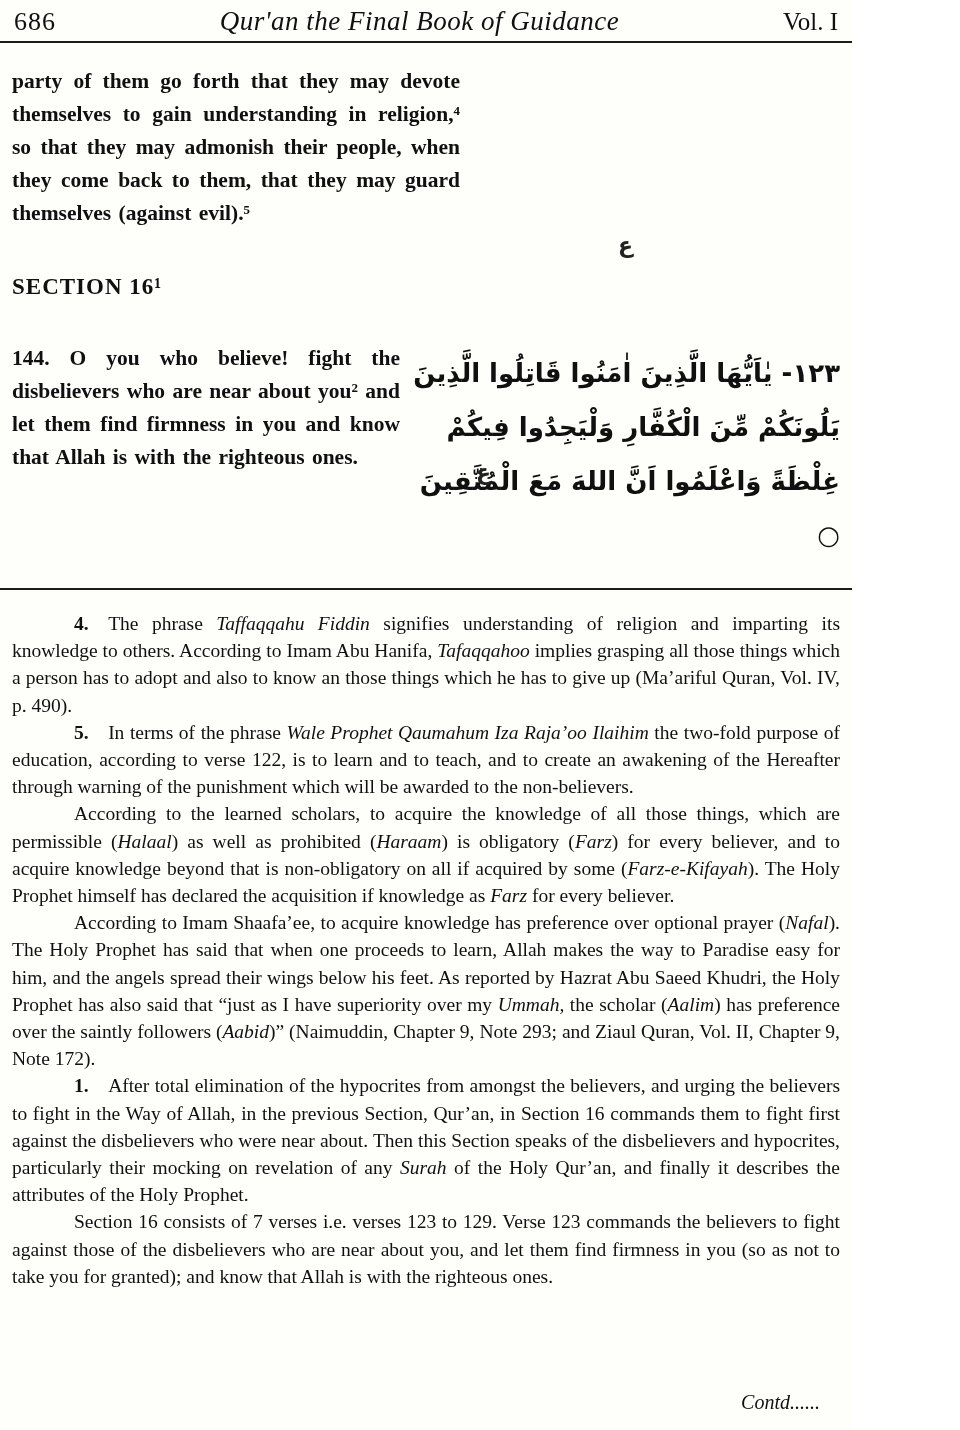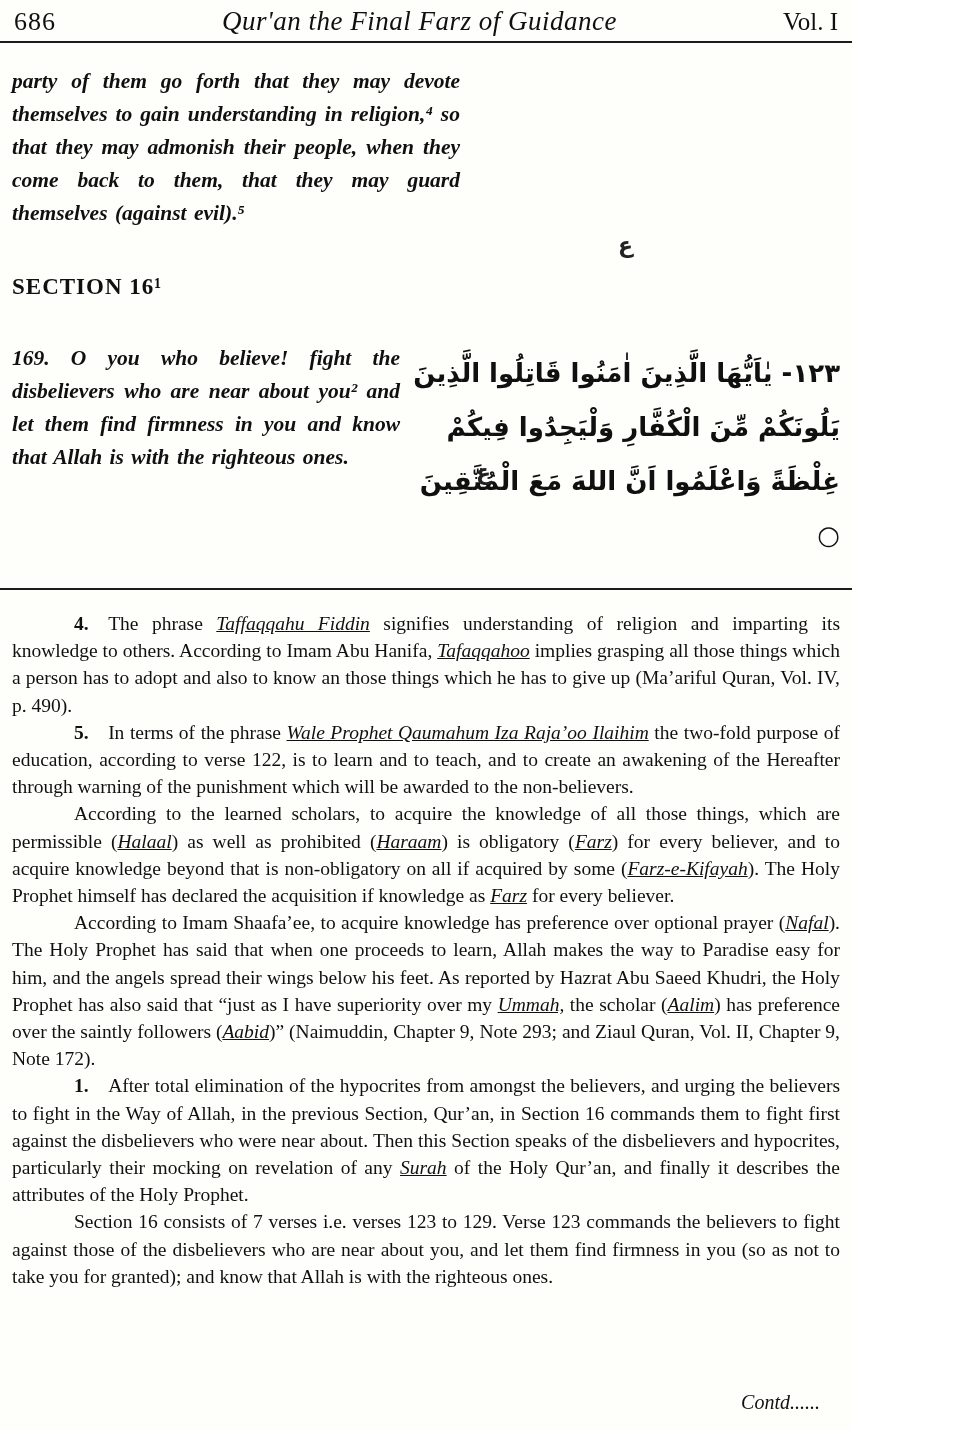--- a/index.html
+++ b/index.html
@@ -18,21 +18,21 @@
   .book-title { font-style:italic; font-size:27px; letter-spacing:0.5px; }
   .volume { font-size:25px; }
   .rule {
     border:none; border-top:2px solid #1c1c1c; height:0; margin-top:4px;
   }
   .content { padding:0 12px; }
   
   .verse-row { display:flex; margin-top:22px; }
   .translation {
     width:448px; font-weight:bold; font-size:21.5px; line-height:33px;
-    text-align:justify; word-spacing:2px;font-style:italic;
+    text-align:justify; word-spacing:2px;
   }
   .arabic-wrap {
     flex:1; position:relative;
     display:flex; justify-content:flex-end; align-items:flex-start;
   }
   .arabic {
     direction:rtl; unicode-bidi:isolate;
     font-family:"DejaVu Sans", sans-serif; font-weight:bold;
     font-size:26px; line-height:54px; text-align:right;
   }
@@ -50,52 +50,52 @@
     margin:44px 0 42px 0; letter-spacing:1px;
   }
   
   .fn-rule { margin-top:26px; }
   .footnotes {
     margin-top:20px; padding:0 12px;
     font-size:19.5px; line-height:27.2px; text-align:justify;
   }
   .footnotes p { text-indent:62px; }
   .b { font-weight:bold; }
-  .i { font-style:italic;text-decoration:underline; }
+  .i { font-style:italic; }
   
   .contd {
     position:absolute; right:32px; bottom:16px;
     font-style:italic; font-size:20px;
   }
 </style>
 </head>
 <body>
 
 <div class="page">
 
   <div class="header">
     <span class="page-num">686</span>
-    <span class="book-title">Qur'an the Final Farz of Guidance</span>
+    <span class="book-title">Qur'an the Final Book of Guidance</span>
     <span class="volume">Vol. I</span>
   </div>
   <hr class="rule">
 
   <div class="content">
 
     <div class="verse-row row1">
       <div class="translation">party of them go forth that they may devote themselves to gain understanding in religion,⁴ so that they may admonish their people, when they come back to them, that they may guard themselves (against evil).⁵</div>
       <div class="arabic-wrap">
         <span class="ruku">ع</span>
       </div>
     </div>
 
     <div class="section-heading">SECTION 16¹</div>
 
     <div class="verse-row row2">
-      <div class="translation">169.  O you who believe! fight the disbelievers who are near about you² and let them find firmness in you and know that Allah is with the righteous ones.</div>
+      <div class="translation">144.  O you who believe! fight the disbelievers who are near about you² and let them find firmness in you and know that Allah is with the righteous ones.</div>
       <div class="arabic-wrap">
         <span class="ruku">ع</span>
         <div class="arabic" dir="rtl">١٢٣- يٰاَيُّهَا الَّذِينَ اٰمَنُوا قَاتِلُوا الَّذِينَ يَلُونَكُمْ مِّنَ الْكُفَّارِ وَلْيَجِدُوا فِيكُمْ غِلْظَةً وَاعْلَمُوا اَنَّ اللهَ مَعَ الْمُتَّقِينَ ○</div>
       </div>
     </div>
 
   </div>
 
   <hr class="rule fn-rule">
 

